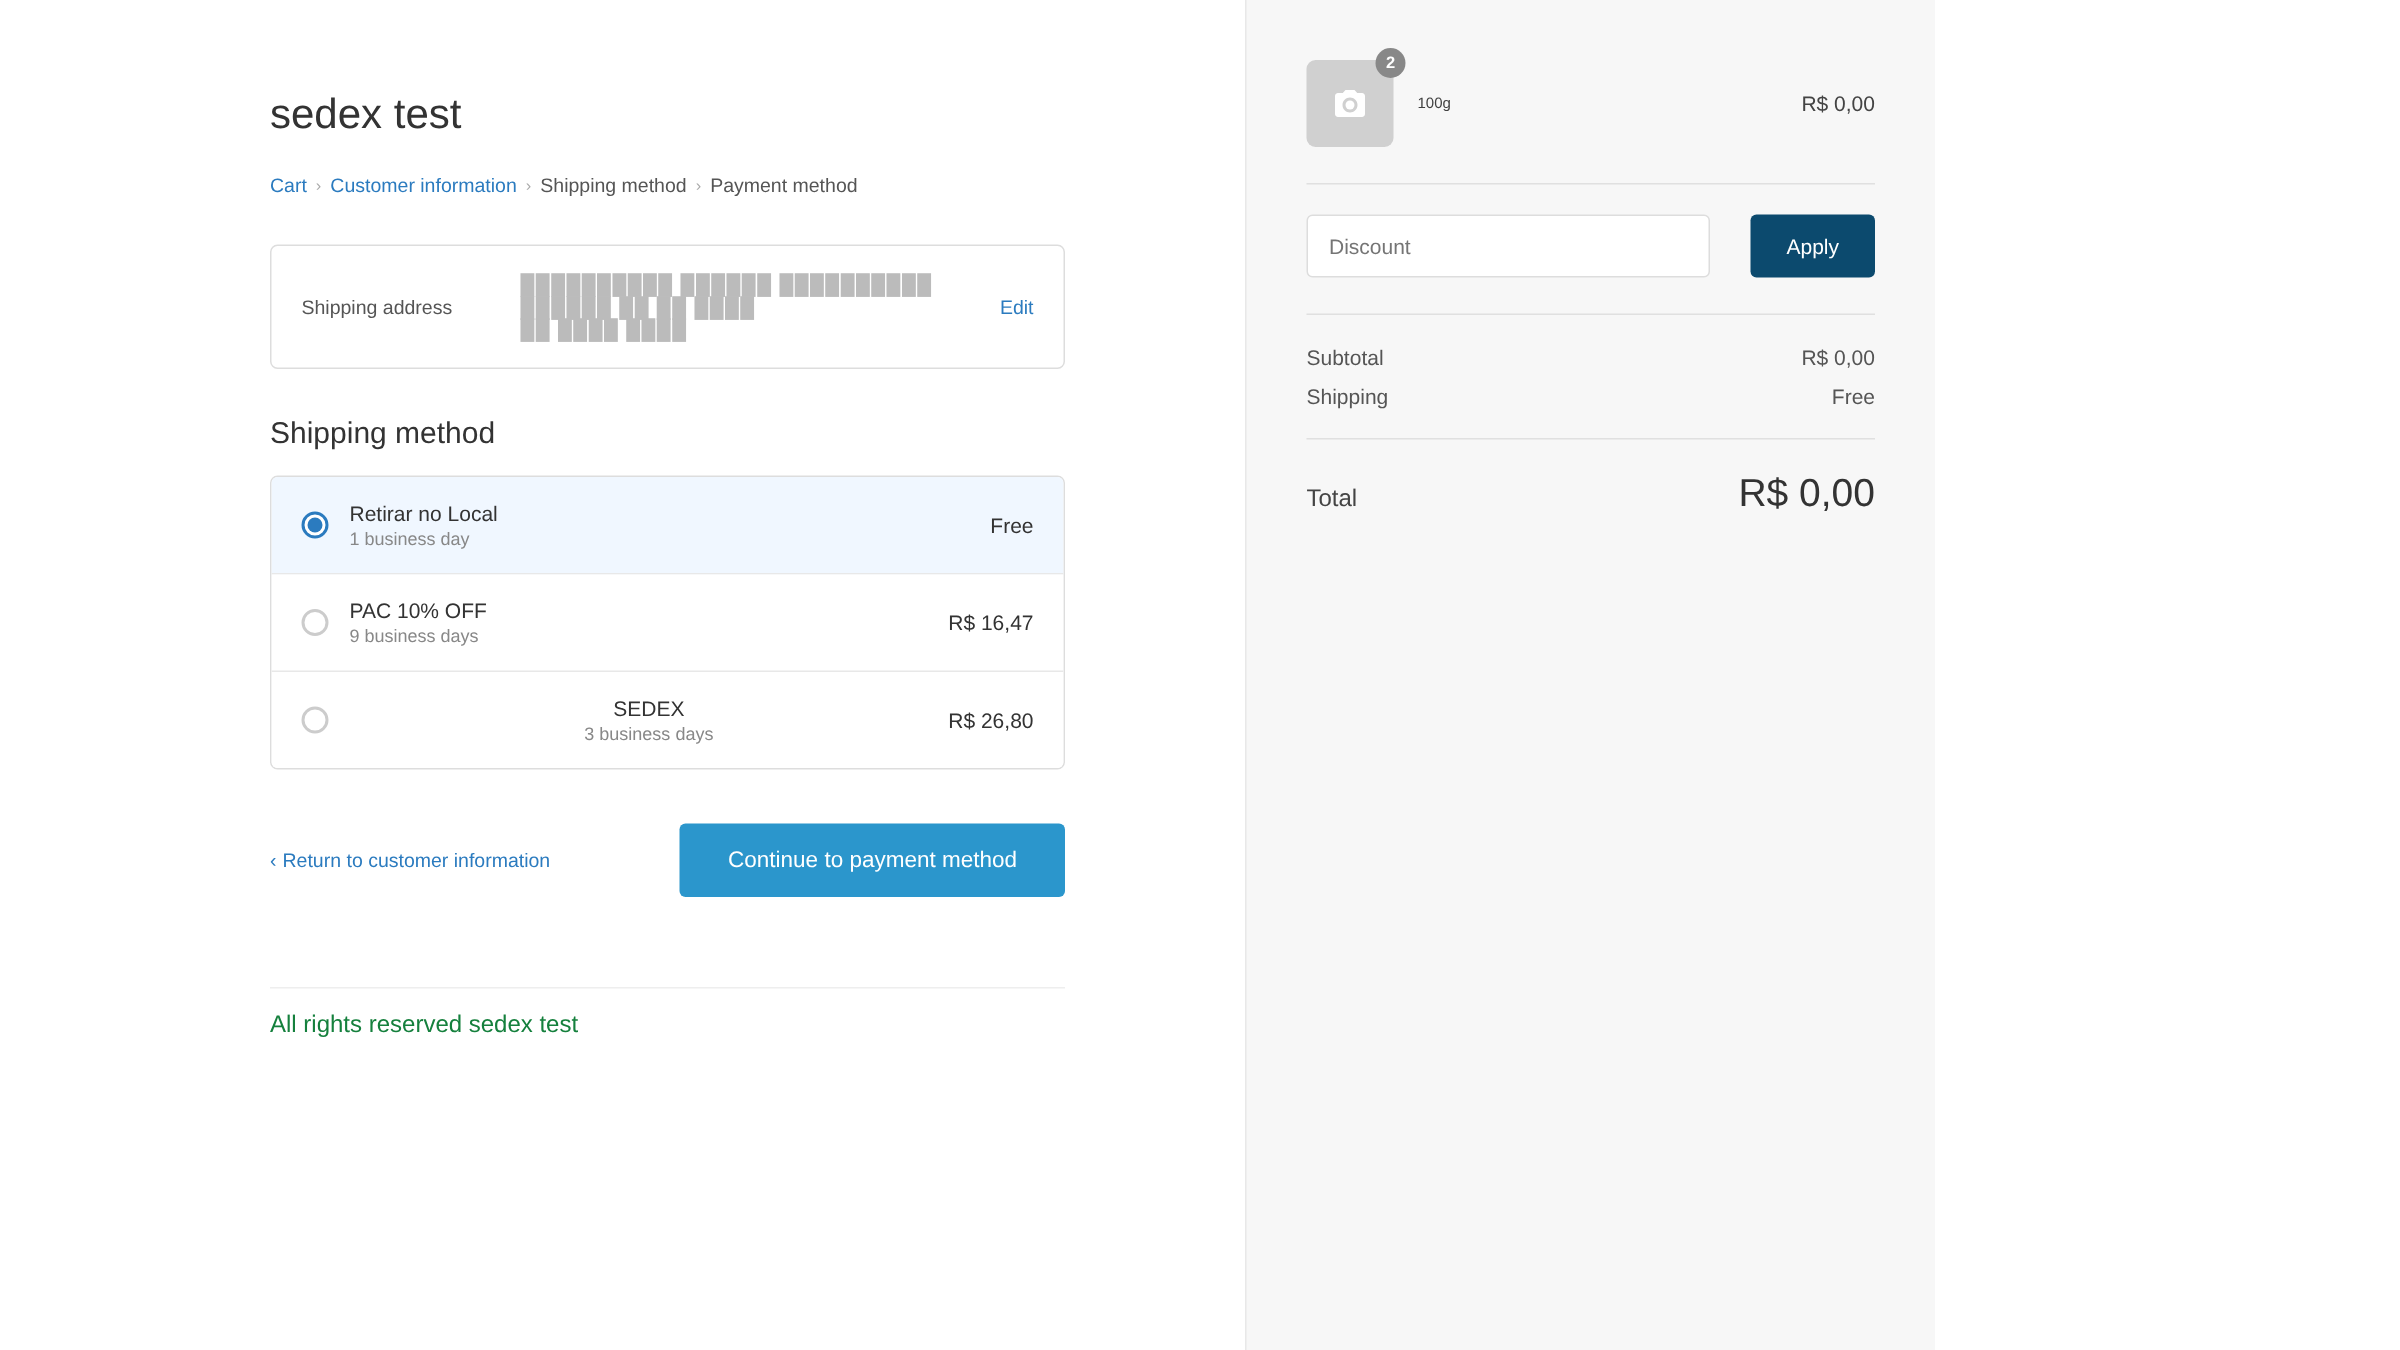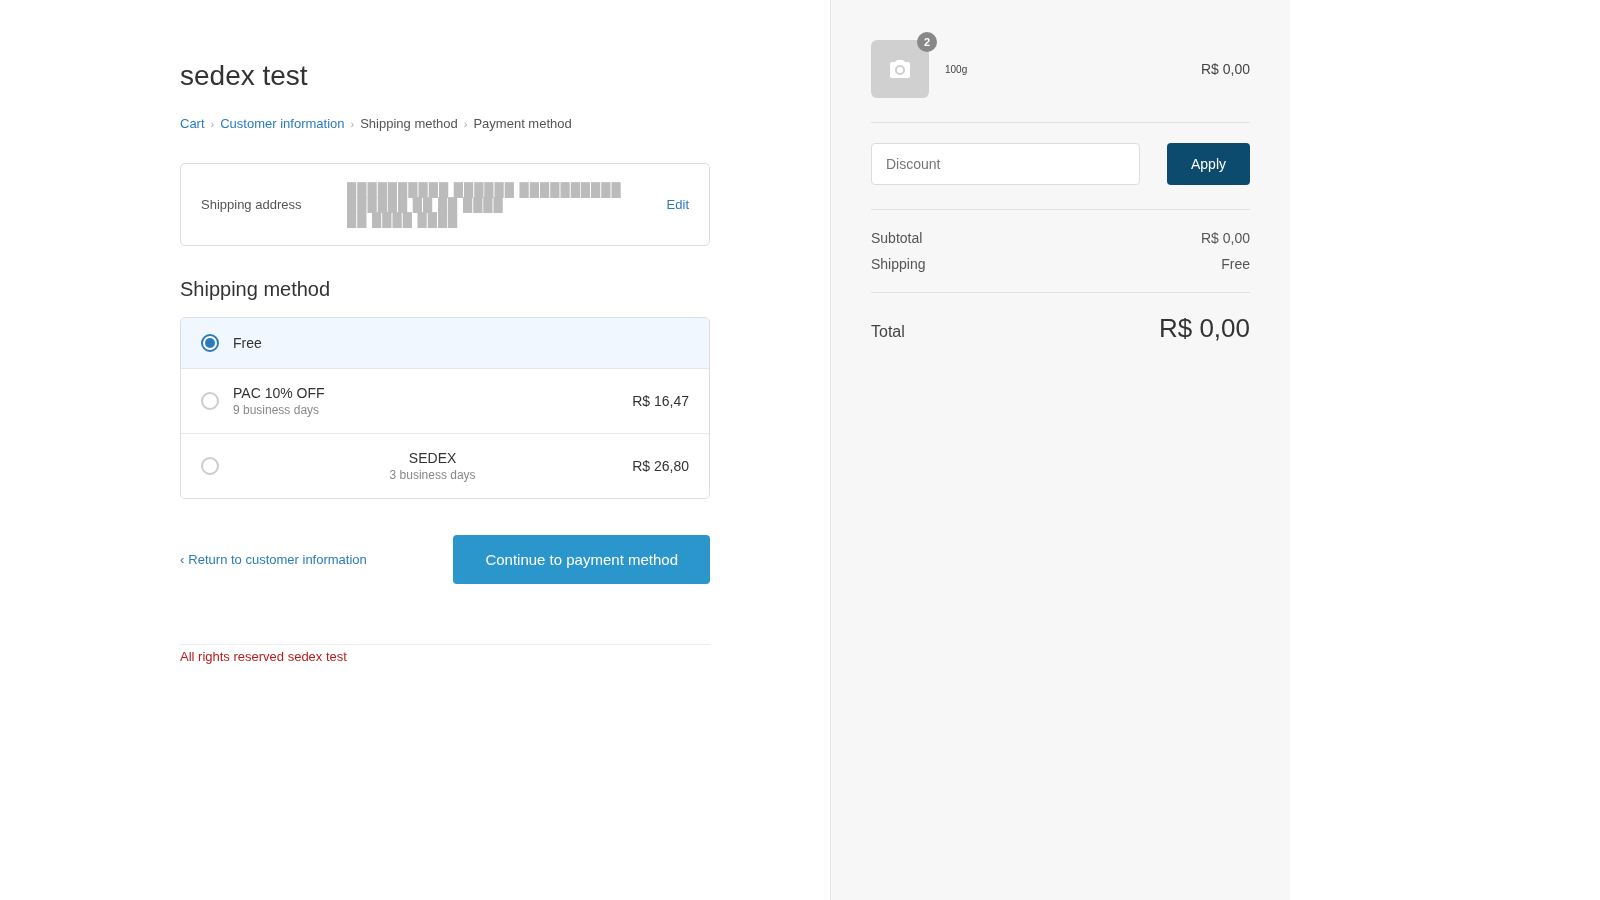--- a/index.html
+++ b/index.html
@@ -163,24 +163,24 @@
       color: #fff;
       border: none;
       border-radius: 4px;
       padding: 16px 32px;
       font-size: 15px;
       cursor: pointer;
       font-weight: 500;
     }
     
     .page-footer {
-      font-size: 13px;
-      color: #b91c1c;
+      font-size: 16px;
+      color: #15803d;
       border-top: 1px solid #eee;
-      padding-top: 4px;
+      padding-top: 16px;
     }
     
     .right-panel {
       width: 460px;
       background: #f7f7f7;
       border-left: 1px solid #e8e8e8;
       padding: 40px 40px;
     }
     
     .product-item {
@@ -311,20 +311,24 @@
       </span>
       <a class="edit-link">Edit</a>
     </div>
 
     <h2 class="section-title">Shipping method</h2>
 
     <div class="shipping-options">
 
       <div class="shipping-option selected">
         <div class="radio-btn selected"></div>
+        <div class="option-info">
+          <div class="option-name">Retirar no Local</div>
+          <div class="option-days">1 business day</div>
+        </div>
         <div class="option-price">Free</div>
       </div>
 
       <div class="shipping-option">
         <div class="radio-btn"></div>
         <div class="option-info">
           <div class="option-name">PAC 10% OFF</div>
           <div class="option-days">9 business days</div>
         </div>
         <div class="option-price">R$ 16,47</div>

